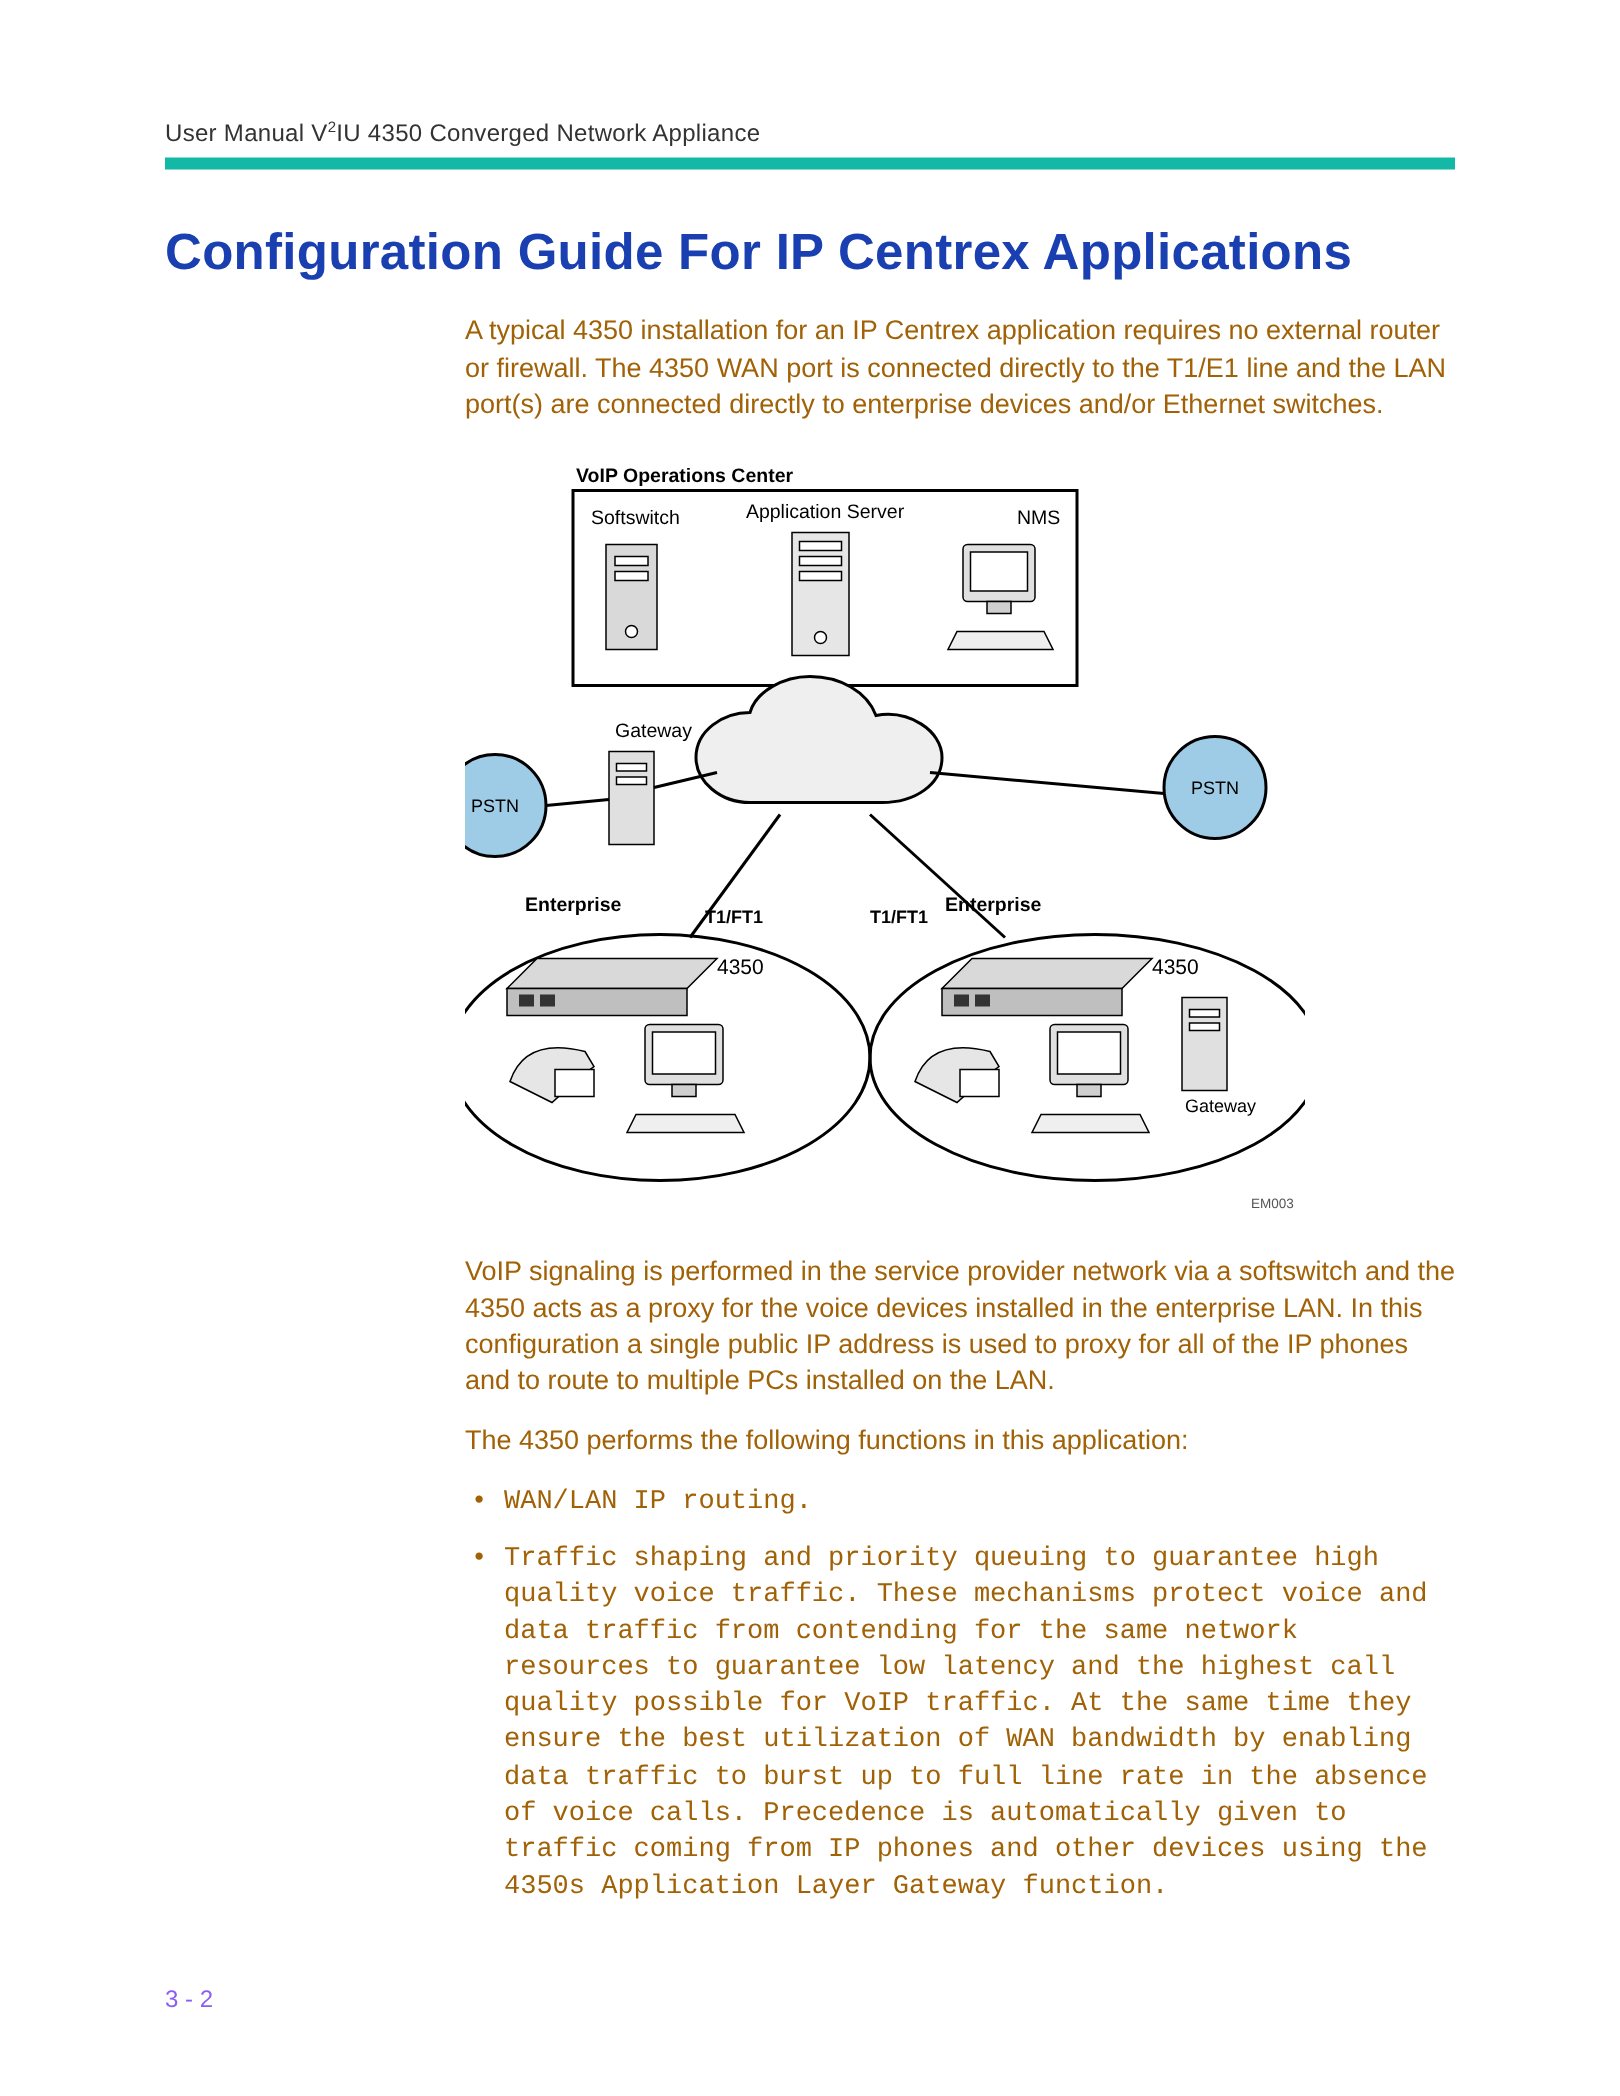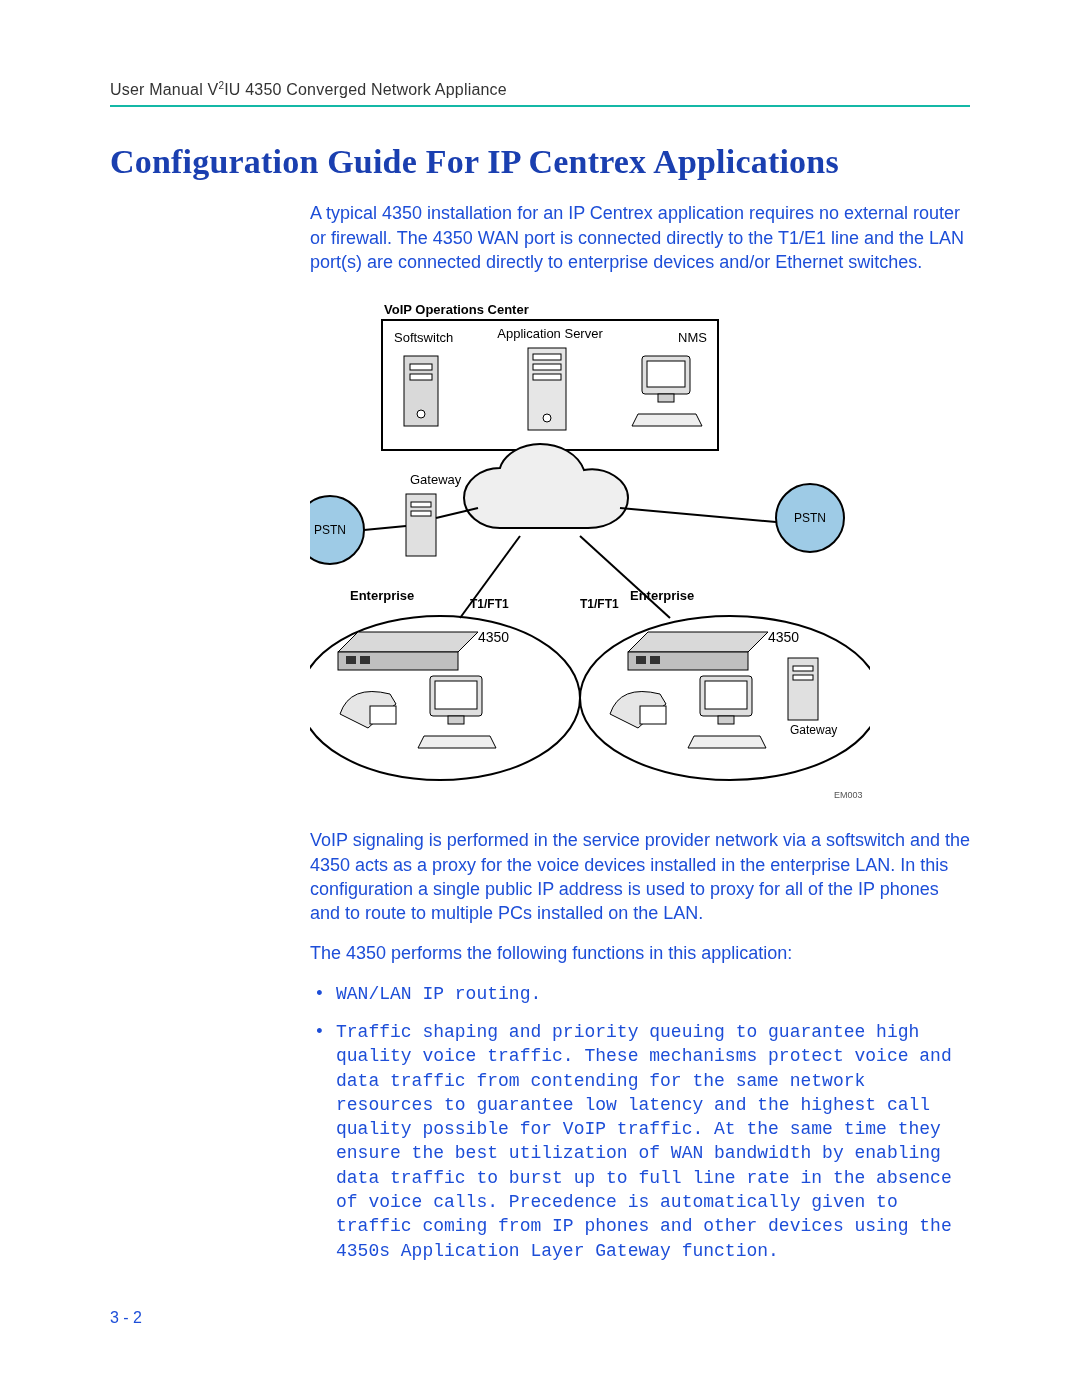--- a/index.html
+++ b/index.html
@@ -12,39 +12,38 @@
   .page {
     width: 1080px;
     height: 1397px;
     position: relative;
     box-sizing: border-box;
     padding: 80px 110px 60px 110px;
   }
   .header-line {
     font-size: 16px;
     color: #333;
-    border-bottom: 2px solid #14b8a6;
+    border-bottom: 8px solid #14b8a6;
     padding-bottom: 6px;
     margin-bottom: 36px;
     letter-spacing: 0.2px;
   }
   .sup { font-size: 10px; vertical-align: super; }
   h1.title {
     color: #1a3fb0;
     font-size: 34px;
     font-weight: 700;
     margin: 0 0 20px 0;
     letter-spacing: 0.2px;
-    font-family: Liberation Serif, serif;
   }
   .body-text {
     margin-left: 200px;
     font-size: 18px;
     line-height: 1.35;
-    color: #1d4ed8;
+    color: #a16207;
   }
   .body-text p { margin: 0 0 16px 0; }
   ul.bullets {
     list-style: none;
     padding: 0;
     margin: 0 0 0 0;
     font-family: Liberation Mono, monospace;
   }
   ul.bullets li {
     position: relative;
@@ -54,23 +53,23 @@
   ul.bullets li::before {
     content: "•";
     position: absolute;
     left: 4px;
     top: 0;
     font-size: 18px;
   }
   .page-number {
     position: absolute;
     left: 110px;
-    bottom: 70px;
+    bottom: 54px;
     font-size: 16px;
-    color: #1d4ed8;
+    color: #8b5cf6;
     text-align: right;
   }
 
   
   .diagram-wrap {
     margin: 24px 0 20px 200px;
     width: 560px;
   }
   svg { display: block; }
   .dlabel { font-family: Arial, Helvetica, sans-serif; }

